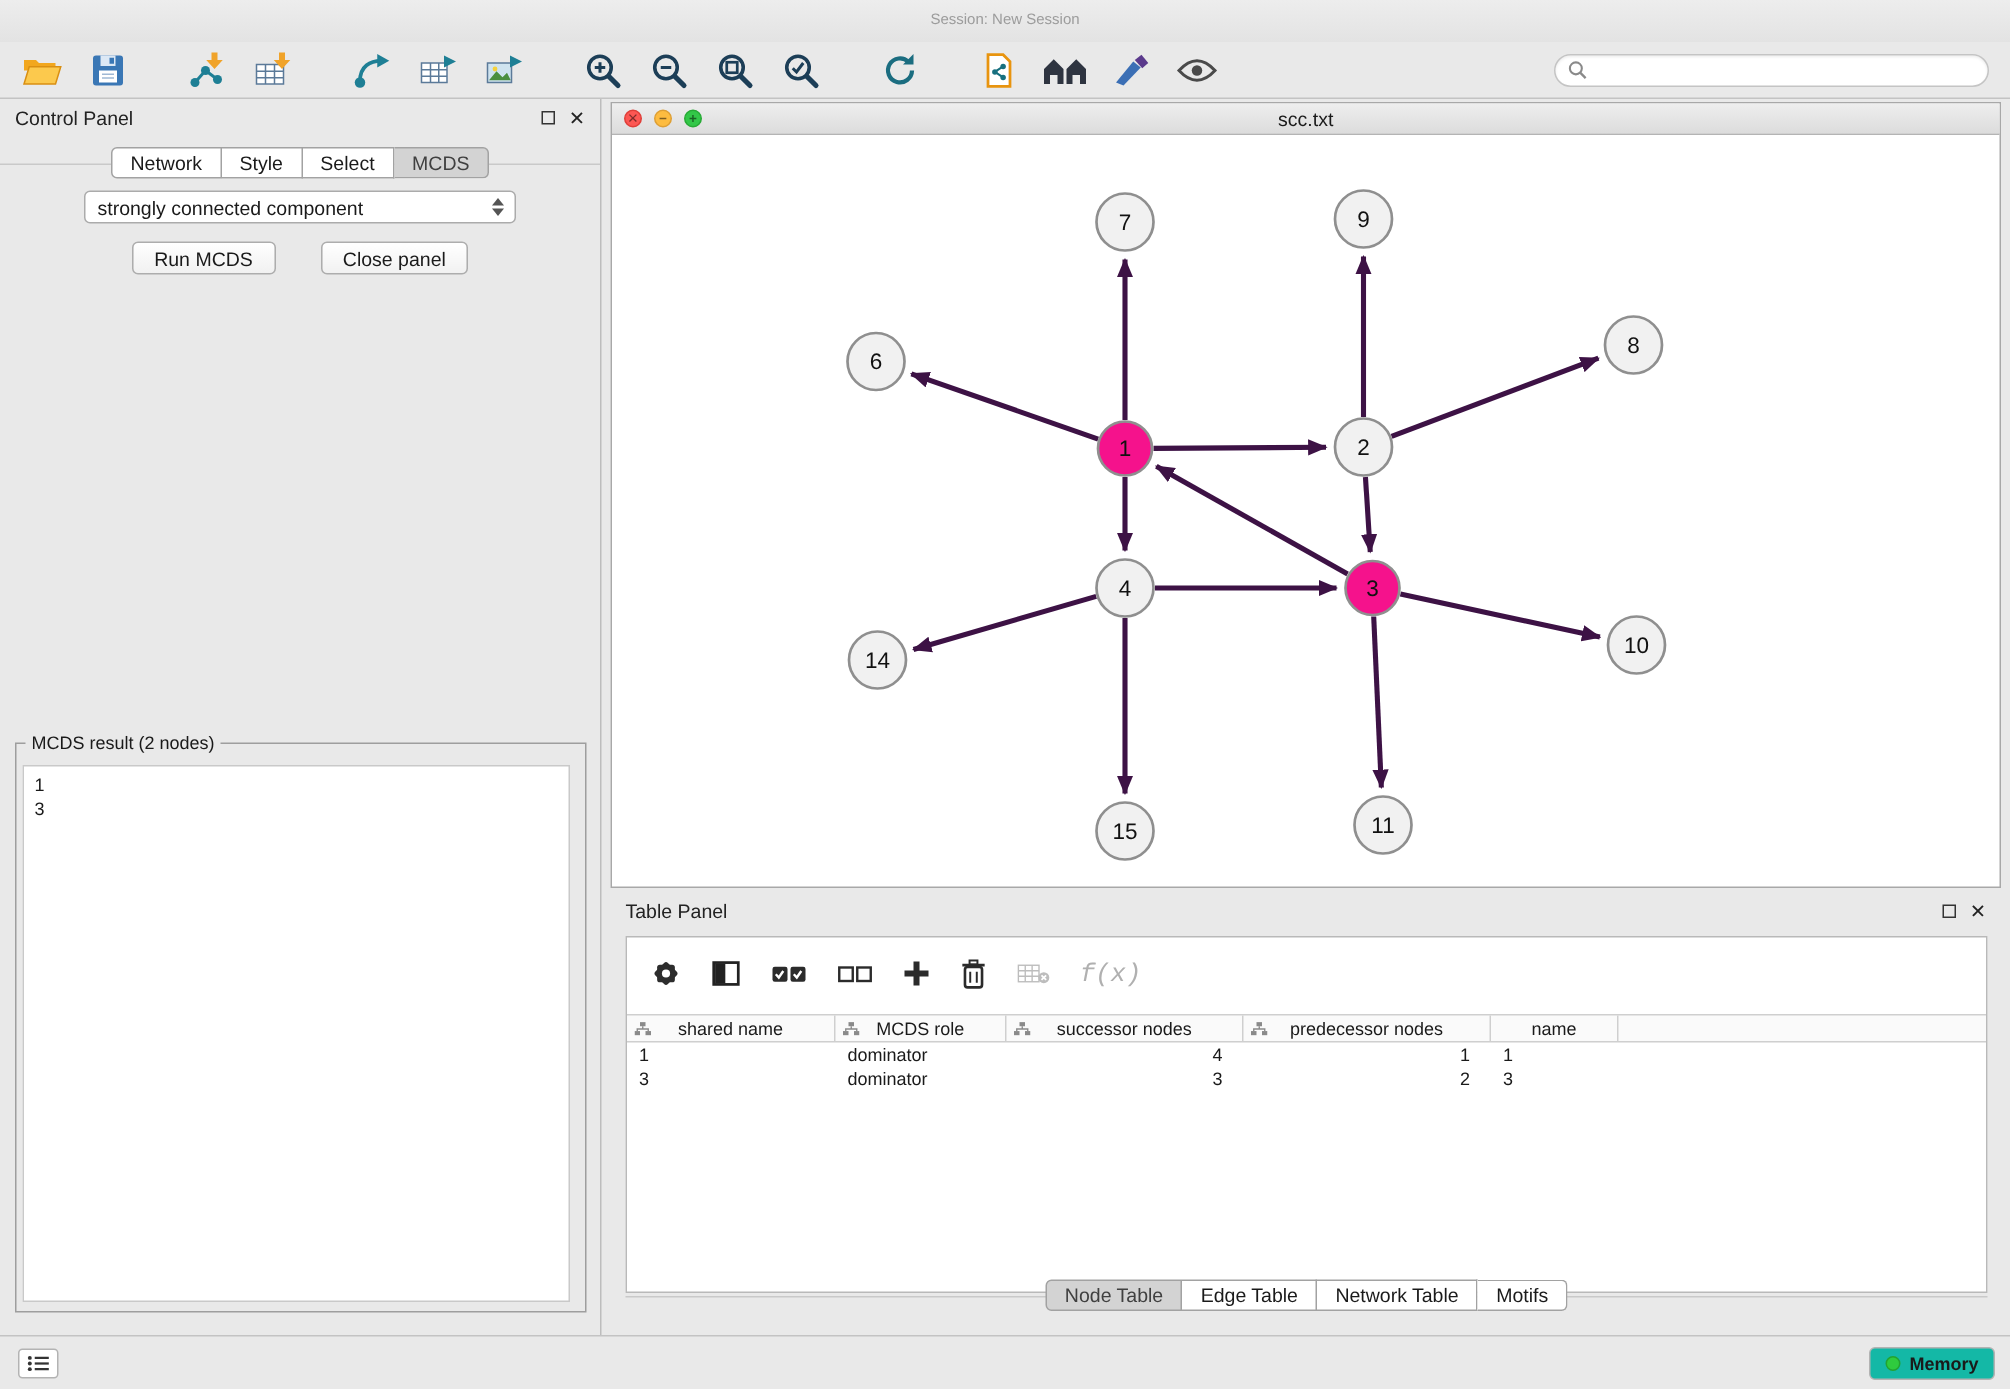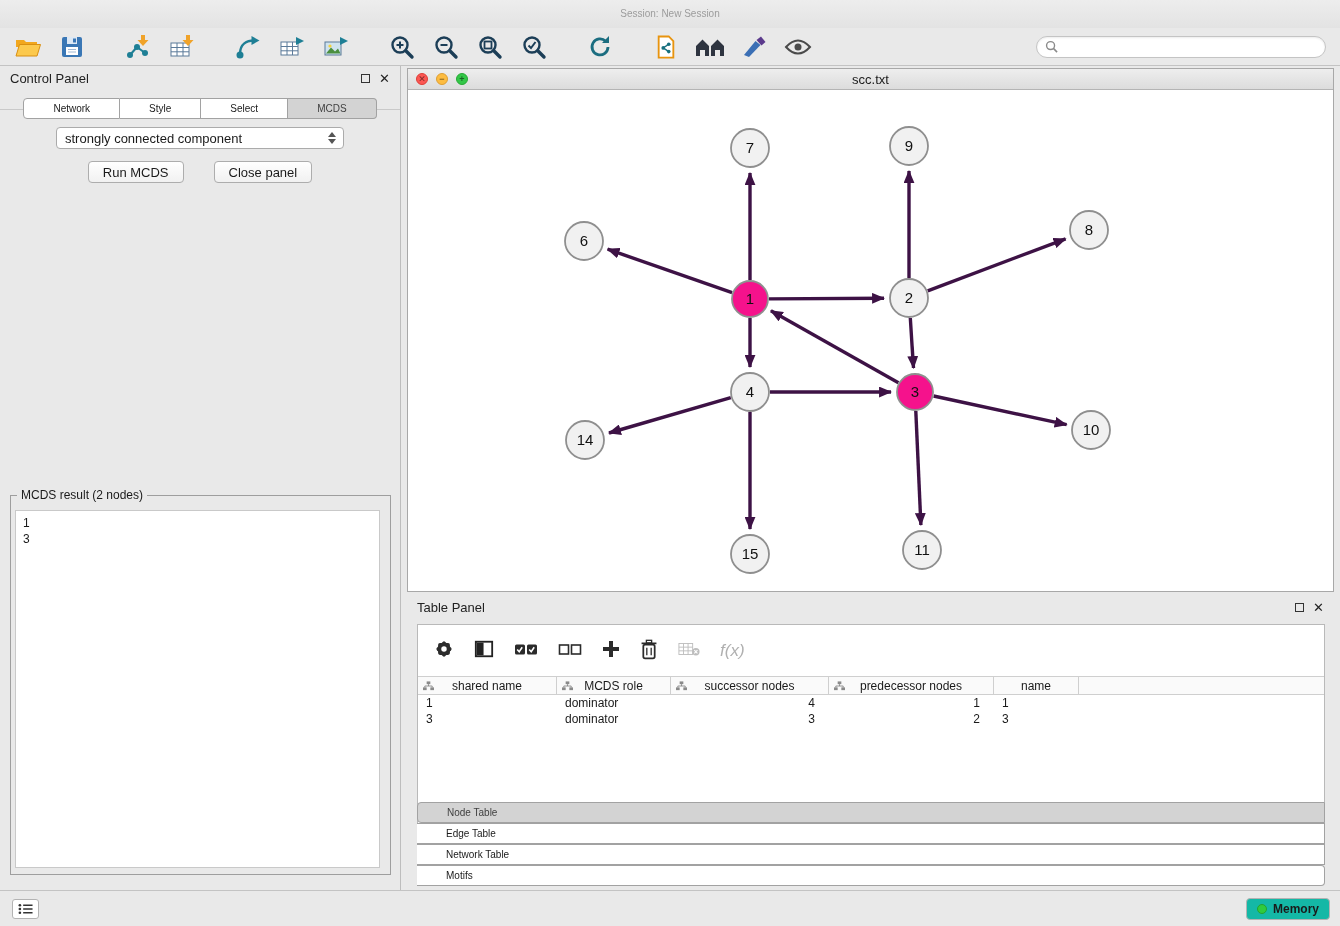--- a/index.html
+++ b/index.html
@@ -25,22 +25,22 @@
 
   
   .panel-header { height:24px; display:flex; align-items:center; padding:0 10px; font-size:13px; color:#222; }
   .win-btns { margin-left:auto; display:flex; gap:9px; align-items:center; }
   .wb-max { width:9px; height:9px; border:1.5px solid #333; display:inline-block; }
   .wb-close { font-size:13px; font-weight:bold; color:#222; line-height:1; }
 
   
   .tabs-wrap { position:relative; display:flex; justify-content:center; }
   .tabs-wrap::before { content:''; position:absolute; left:0; right:0; top:50%; border-top:1px solid #c9c9c9; }
-  .tab { position:relative; height:21px; line-height:19px; padding:0 29px; background:#fff;
-         border:1px solid #a2a2a2; border-left:none; font-size:10px; white-space:nowrap; }
+  .tab { position:relative; height:21px; line-height:19px; padding:0 12px; background:#fff;
+         border:1px solid #a2a2a2; border-left:none; font-size:13px; white-space:nowrap; }
   .tab:first-child { border-left:1px solid #a2a2a2; border-radius:4px 0 0 4px; }
   .tab:last-child { border-radius:0 4px 4px 0; }
   .tab.active { background:#d3d3d3; color:#404040; }
 
   
   #control-panel { position:absolute; left:0; top:66px; width:401px; height:824px;
                    border-right:1px solid #bdbdbd; background:#e9e9e9; }
   #cp-tabs { margin-top:8px; }
   #opt-label { text-align:center; margin-top:24px; }
   #opt-select { margin:8px auto 0; width:288px; height:22px; background:#fff;
@@ -72,31 +72,31 @@
   .light.yellow { background:#fdbc40; border:1px solid #de9f34; }
   .light.green { background:#33c748; border:1px solid #27aa35; }
   #nw-canvas { position:absolute; top:21px; left:0; right:0; bottom:0; }
   #graph-svg { width:100%; height:100%; display:block; }
 
   
   #table-panel { position:absolute; left:407px; top:595px; width:927px; height:295px; background:#e9e9e9; }
   #tp-body { position:absolute; left:10px; right:9px; top:29px; bottom:28px; background:#fff;
              border:1px solid #b9b9b9; overflow:hidden; }
   #tp-toolbar { height:51px; display:flex; align-items:center; padding:0 16px; gap:20px; }
-  .fx { font-family:Liberation Sans, sans-serif; font-style:italic; color:#b0b0b0; font-size:17px; }
+  .fx { font-family:Liberation Mono, monospace; font-style:italic; color:#b0b0b0; font-size:17px; }
   .tp-hrow { display:flex; height:19px; border-top:1px solid #cfcfcf; border-bottom:1px solid #cfcfcf;
              background:#fafafa; font-size:12px; }
   .tp-hcell { display:flex; align-items:center; justify-content:center; border-right:1px solid #cfcfcf;
               position:relative; }
   .hicon { position:absolute; left:5px; top:4px; }
   .tp-row { display:flex; height:16px; align-items:center; font-size:12px; }
   .tp-cell { padding:0 8px; overflow:hidden; white-space:nowrap; }
   .c0 { width:139px; } .c1 { width:114px; } .c2 { width:158px; } .c3 { width:165px; } .c4 { width:85px; }
   .num { text-align:right; padding-right:14px; }
-  #tp-tabs { position:absolute; left:10px; right:9px; bottom:4px;flex-direction:column; }
+  #tp-tabs { position:absolute; left:10px; right:9px; bottom:16px; }
 
   
   #statusbar { position:absolute; left:0; right:0; top:890px; height:36px;
                border-top:1px solid #c3c3c3; background:#e9e9e9; }
   #list-btn { position:absolute; left:12px; top:8px; width:27px; height:20px; background:#fff;
               border:1px solid #b3b3b3; border-radius:3px; display:flex; align-items:center; justify-content:center; }
   #memory-btn { position:absolute; right:10px; top:7px; height:22px; border:1px solid #b3b3b3;
                 border-radius:4px; background:#14b8a6; display:flex; align-items:center; gap:6px;
                 padding:0 10px; font-size:12px;font-weight:bold; }
   .green-dot { width:10px; height:10px; border-radius:50%; background:#2fcb3e; border:1px solid #23a330; }

